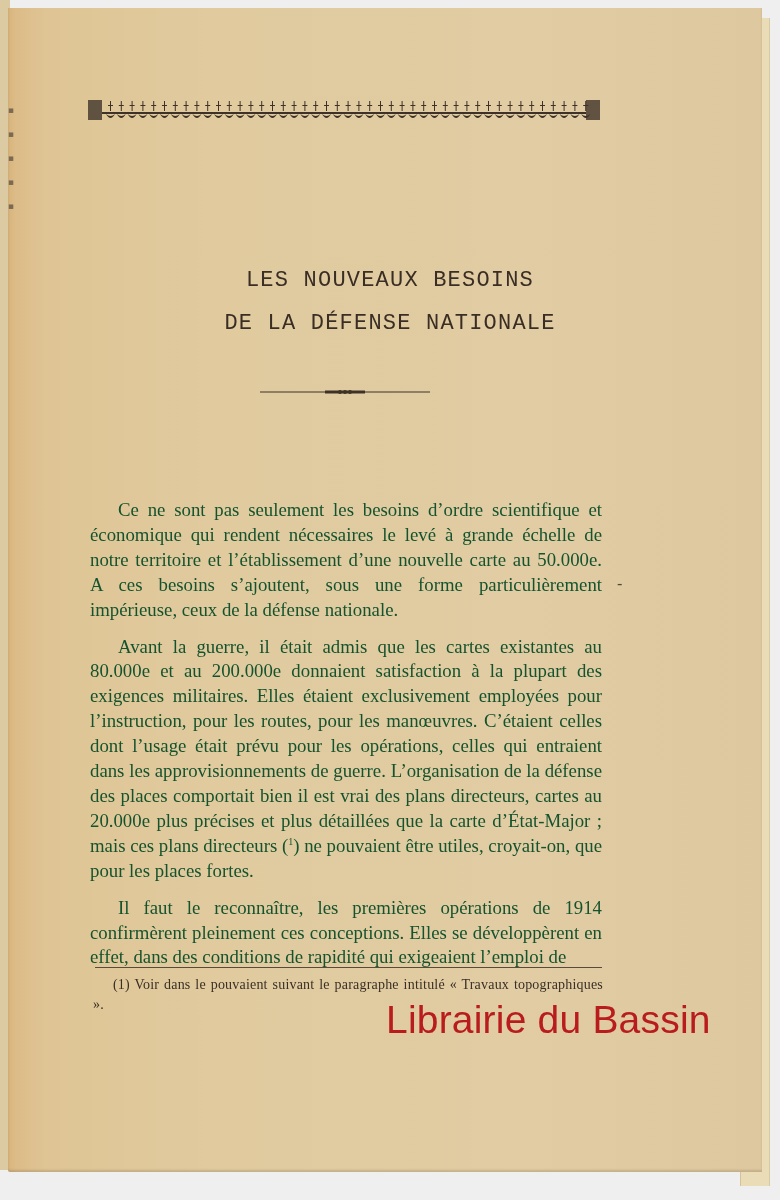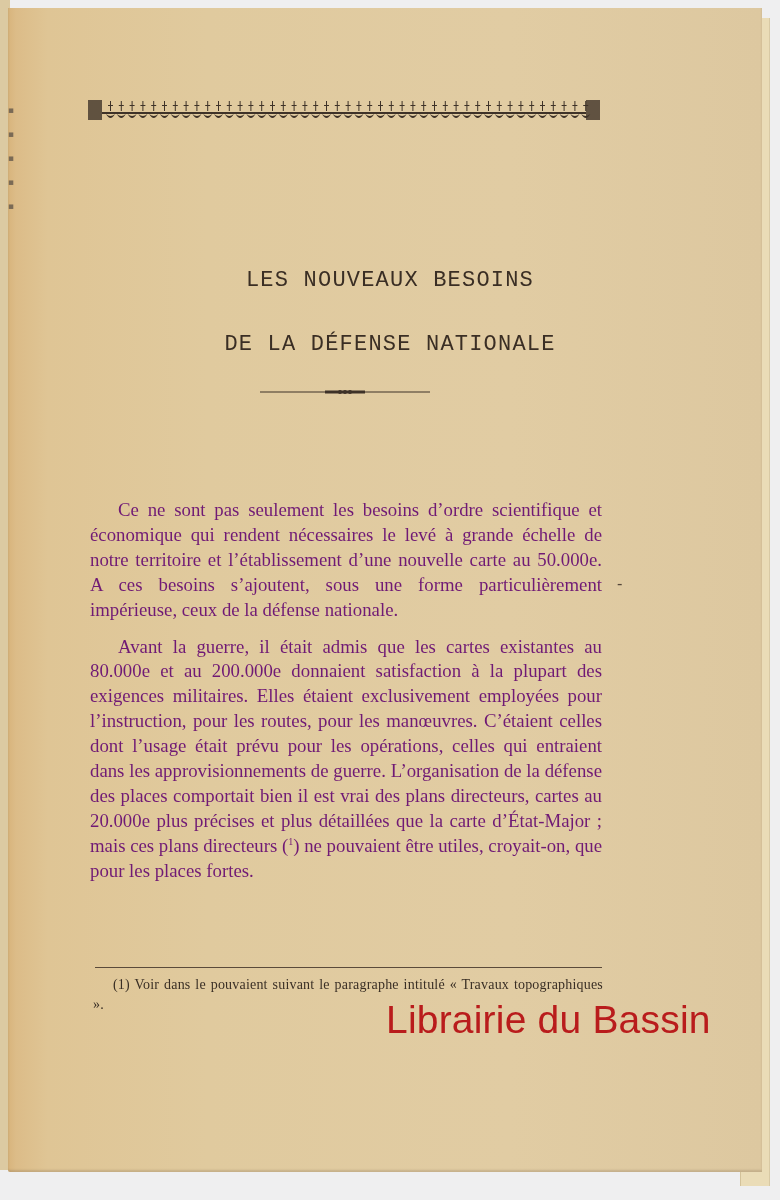--- a/index.html
+++ b/index.html
@@ -28,25 +28,25 @@
     }
     .ornament {
       position: absolute; left: 88px; top: 98px; width: 512px; height: 24px;
     }
     .title {
       position: absolute; left: 0; width: 780px; text-align: center;
       color: #3a2e24; font-family: Liberation Mono, monospace;
       font-size: 22px; letter-spacing: 1.2px;
     }
     .title.l1 { top: 268px; }
-    .title.l2 { top: 332px; }
+    .title.l2 { top: 311px; }
     .divider { position: absolute; left: 260px; top: 386px; width: 170px; height: 12px; }
     .body {
       position: absolute; left: 90px; top: 498px; width: 512px;
-      color: #701a75; font-family: "Liberation Serif", serif;
+      color: #14532d; font-family: "Liberation Serif", serif;
       font-size: 18.8px; line-height: 24.9px; text-align: justify;
     }
     .body p { margin: 0; text-indent: 28px; }
     .body p + p { margin-top: 12px; }
     sup { font-size: 10px; line-height: 0; }
     .margin-dash { position: absolute; left: 617px; top: 574px; color: #55473a; font-size: 16px; }
     .fn-rule { position: absolute; left: 95px; top: 967px; width: 507px; height: 1px; background: #5a4a3a; }
     .footnote {
       position: absolute; left: 93px; top: 975px; width: 510px;
       color: #3a2f25; font-family: "Liberation Serif", serif; font-size: 14px; line-height: 20px;
@@ -173,20 +173,21 @@
   <line x1="0" y1="6" x2="170" y2="6" stroke="#3e3228" stroke-width="1.2"></line>
   <rect x="65" y="4.5" width="40" height="3" fill="#3e3228"></rect>
   <circle cx="80" cy="6" r="2" fill="#3e3228"></circle>
   <circle cx="85" cy="6" r="2" fill="#3e3228"></circle>
   <circle cx="90" cy="6" r="2" fill="#3e3228"></circle>
 </svg>
 
 <div class="body">
   <p>Ce ne sont pas seulement les besoins d’ordre scientifique et économique qui rendent nécessaires le levé à grande échelle de notre territoire et l’établissement d’une nouvelle carte au 50.000e. A ces besoins s’ajoutent, sous une forme particulièrement impérieuse, ceux de la défense nationale.</p>
   <p><span>Avant la guerre, il était admis que les cartes existantes au 80.000e et au 200.000e donnaient satisfaction à la plupart des exigences militaires. Elles étaient exclusivement employées pour l’instruction, pour les routes, pour les manœuvres. C’étaient celles dont l’usage était prévu pour les opérations, celles qui entraient dans les approvisionnements de guerre. L’organisation de la défense des places comportait bien il est vrai des plans directeurs, cartes au 20.000e plus précises et plus détaillées que la carte d’État-Major ; mais ces plans directeurs</span> (<sup>1</sup>) <span>ne pouvaient être utiles, croyait-on, que pour les places fortes.</span></p>
+  <p>Il faut le reconnaître, les premières opérations de 1914 confirmèrent pleinement ces conceptions. Elles se développèrent en effet, dans des conditions de rapidité qui exigeaient l’emploi de</p>
 </div>
 
 <div class="margin-dash">-</div>
 
 <div class="fn-rule"></div>
 <div class="footnote">
   <div class="first"><span>(1)</span> <span>Voir dans le pouvaient suivant le paragraphe intitulé « Travaux topographiques ».</span></div>
 </div>
 
 <div class="watermark">Librairie du Bassin</div>

